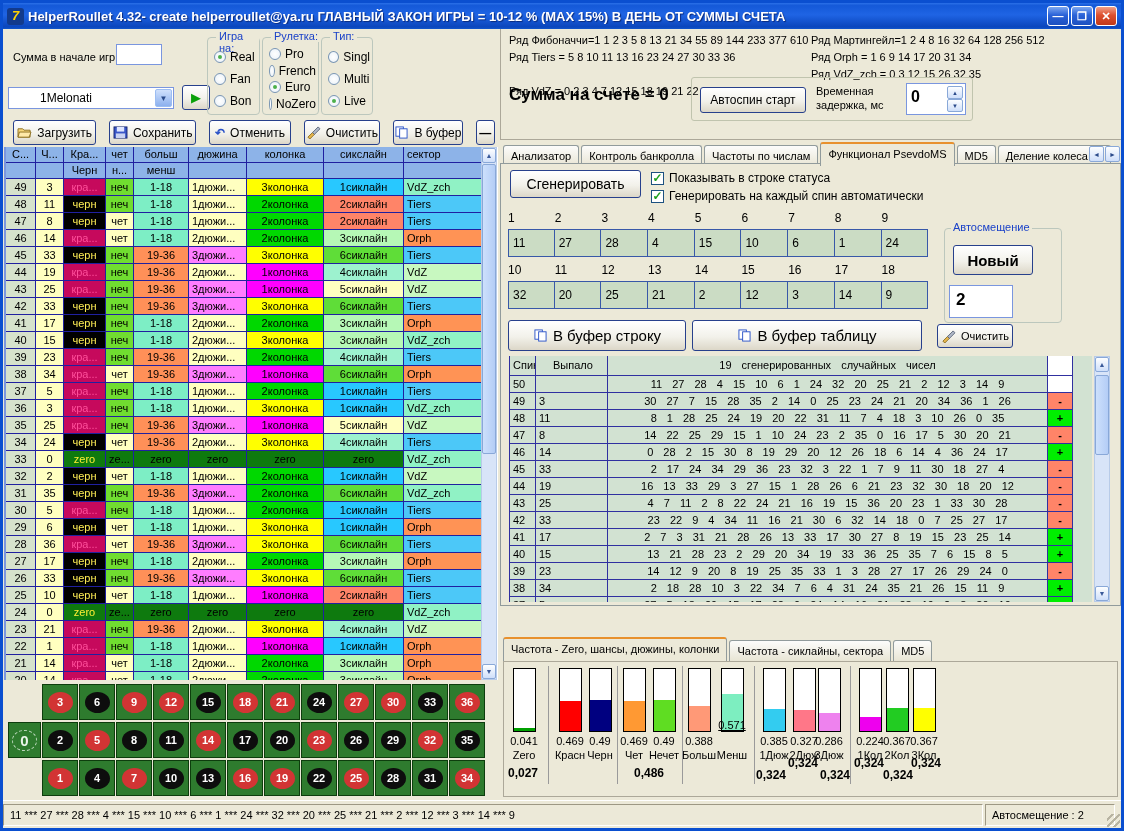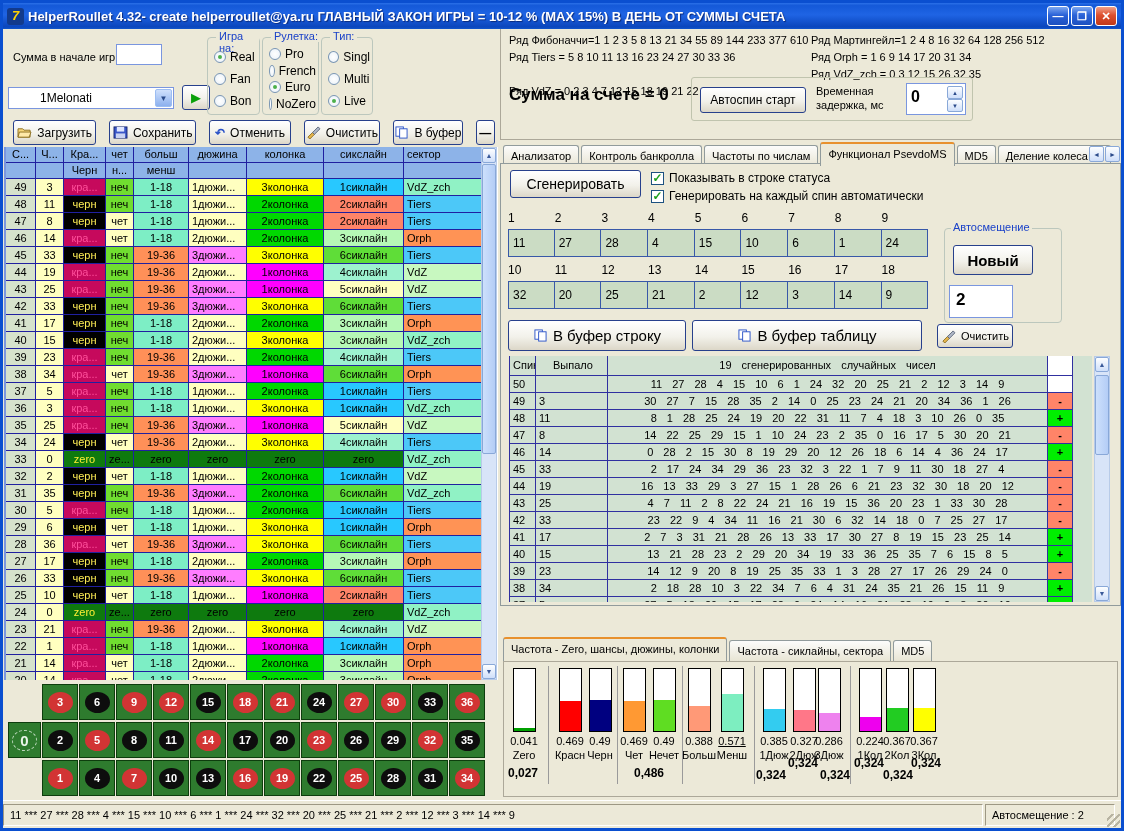--- a/index.html
+++ b/index.html
@@ -983,21 +983,21 @@
         <div class="bval" style="left: 140px; top: 73px;">0.49</div>
         <div class="blbl" style="left: 138px; top: 87px;">Нечет</div>
         <div class="bar" style="left: 184px; top: 6px; height: 64px;">
           <div class="fill" style="height: 25px; background: rgb(255, 153, 119);"></div>
         </div>
         <div class="bval" style="left: 175px; top: 73px;">0.388</div>
         <div class="blbl" style="left: 173px; top: 87px;">Больш</div>
         <div class="bar" style="left: 217px; top: 6px; height: 64px;">
           <div class="fill" style="height: 37px; background: rgb(125, 238, 192);"></div>
         </div>
-        <div class="bval" style="left: 208px; top: 73px; text-decoration: underline;">0.571</div>
+        <div class="bval" style="left: 208px; top: 57px; text-decoration: underline;">0.571</div>
         <div class="blbl" style="left: 206px; top: 87px;">Менш</div>
         <div class="bar" style="left: 259px; top: 6px; height: 64px;">
           <div class="fill" style="height: 22px; background: rgb(51, 204, 240);"></div>
         </div>
         <div class="bval" style="left: 250px; top: 73px;">0.385</div>
         <div class="blbl" style="left: 248px; top: 87px;">1Дюж</div>
         <div class="bar" style="left: 289px; top: 6px; height: 64px;">
           <div class="fill" style="height: 21px; background: rgb(255, 119, 136);"></div>
         </div>
         <div class="bval" style="left: 280px; top: 73px;">0.327</div>

